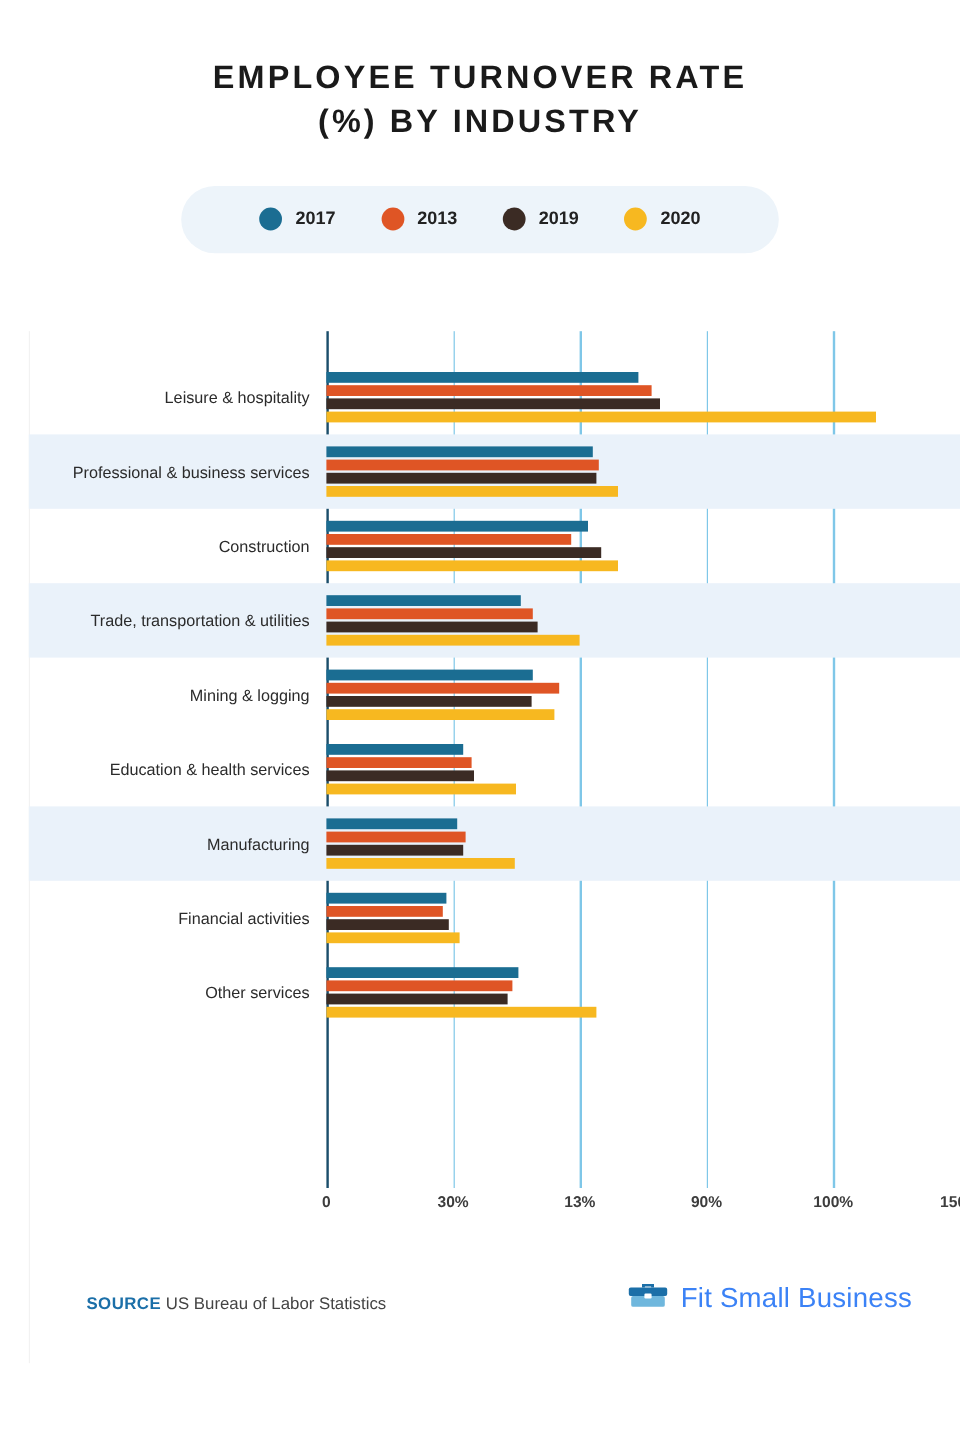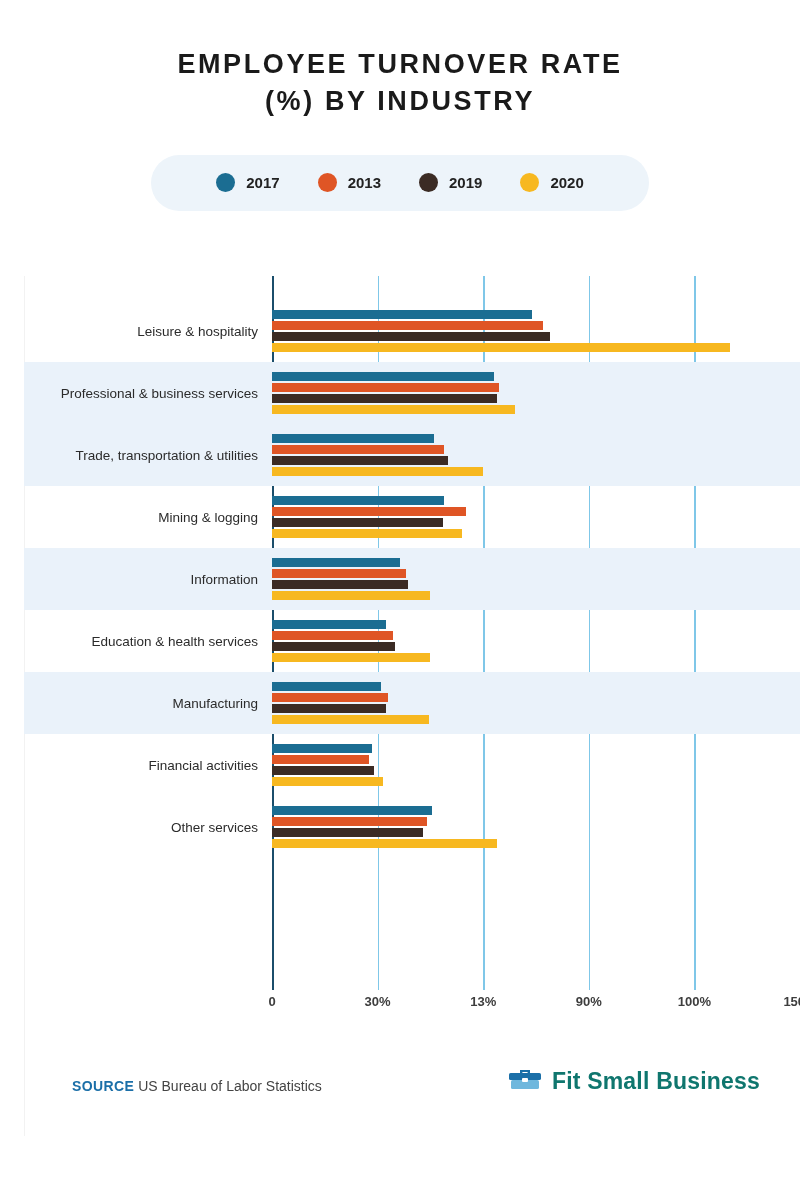--- a/index.html
+++ b/index.html
@@ -112,21 +112,21 @@
   .source{
     position:absolute;left:72px;top:18px;
     font-size:14px;color:#444;
   }
   .source .src-label{color:#1b6fa8;font-weight:bold;letter-spacing:.4px;}
   .brand{
     position:absolute;right:40px;top:6px;
     display:flex;align-items:center;gap:10px;
   }
   .brand-name{
-    font-size:23px;font-weight:bold;color:#0f766e;letter-spacing:.2px;
+    font-size:23px;font-weight:normal;color:#3b82f6;letter-spacing:.2px;
   }
   .side-rule{
     position:absolute;left:24px;top:276px;width:1px;height:860px;background:#f2f2f2;
   }
 </style>
 </head>
 <body>
 
 <div class="page">
 
@@ -178,45 +178,45 @@
         </div>
         <div class="row alt">
           <div class="row-label">Professional &amp; business services</div>
           <div class="bars">
             <div class="bar" title="2017: 63%" style="background: rgb(27, 109, 146); width: 221.76px;"></div>
             <div class="bar" title="2018: 64.5%" style="background: rgb(223, 85, 37); width: 227.04px;"></div>
             <div class="bar" title="2019: 64%" style="background: rgb(59, 43, 36); width: 225.28px;"></div>
             <div class="bar" title="2020: 69%" style="background: rgb(247, 184, 32); width: 242.88px;"></div>
           </div>
         </div>
+        <div class="row">
+          <div class="row-label">Construction</div>
+          <div class="bars">
+            <div class="bar" title="2017: 62%" style="background: rgb(27, 109, 146); width: 218.24px;"></div>
+            <div class="bar" title="2018: 58%" style="background: rgb(223, 85, 37); width: 204.16px;"></div>
+            <div class="bar" title="2019: 65%" style="background: rgb(59, 43, 36); width: 228.8px;"></div>
+            <div class="bar" title="2020: 69%" style="background: rgb(247, 184, 32); width: 242.88px;"></div>
+          </div>
+        </div>
         <div class="row alt">
           <div class="row-label">Trade, transportation &amp; utilities</div>
           <div class="bars">
             <div class="bar" title="2017: 46%" style="background: rgb(27, 109, 146); width: 161.92px;"></div>
             <div class="bar" title="2018: 49%" style="background: rgb(223, 85, 37); width: 172.48px;"></div>
             <div class="bar" title="2019: 50%" style="background: rgb(59, 43, 36); width: 176px;"></div>
             <div class="bar" title="2020: 60%" style="background: rgb(247, 184, 32); width: 211.2px;"></div>
           </div>
         </div>
         <div class="row">
           <div class="row-label">Mining &amp; logging</div>
           <div class="bars">
             <div class="bar" title="2017: 49%" style="background: rgb(27, 109, 146); width: 172.48px;"></div>
             <div class="bar" title="2018: 55%" style="background: rgb(223, 85, 37); width: 193.6px;"></div>
             <div class="bar" title="2019: 48.5%" style="background: rgb(59, 43, 36); width: 170.72px;"></div>
             <div class="bar" title="2020: 54%" style="background: rgb(247, 184, 32); width: 190.08px;"></div>
-          </div>
-        </div>
-        <div class="row alt">
-          <div class="row-label">Information</div>
-          <div class="bars">
-            <div class="bar" title="2017: 36.5%" style="background: rgb(27, 109, 146); width: 128.48px;"></div>
-            <div class="bar" title="2018: 38%" style="background: rgb(223, 85, 37); width: 133.76px;"></div>
-            <div class="bar" title="2019: 38.5%" style="background: rgb(59, 43, 36); width: 135.52px;"></div>
-            <div class="bar" title="2020: 45%" style="background: rgb(247, 184, 32); width: 158.4px;"></div>
           </div>
         </div>
         <div class="row">
           <div class="row-label">Education &amp; health services</div>
           <div class="bars">
             <div class="bar" title="2017: 32.5%" style="background: rgb(27, 109, 146); width: 114.4px;"></div>
             <div class="bar" title="2018: 34.5%" style="background: rgb(223, 85, 37); width: 121.44px;"></div>
             <div class="bar" title="2019: 35%" style="background: rgb(59, 43, 36); width: 123.2px;"></div>
             <div class="bar" title="2020: 45%" style="background: rgb(247, 184, 32); width: 158.4px;"></div>
           </div>

